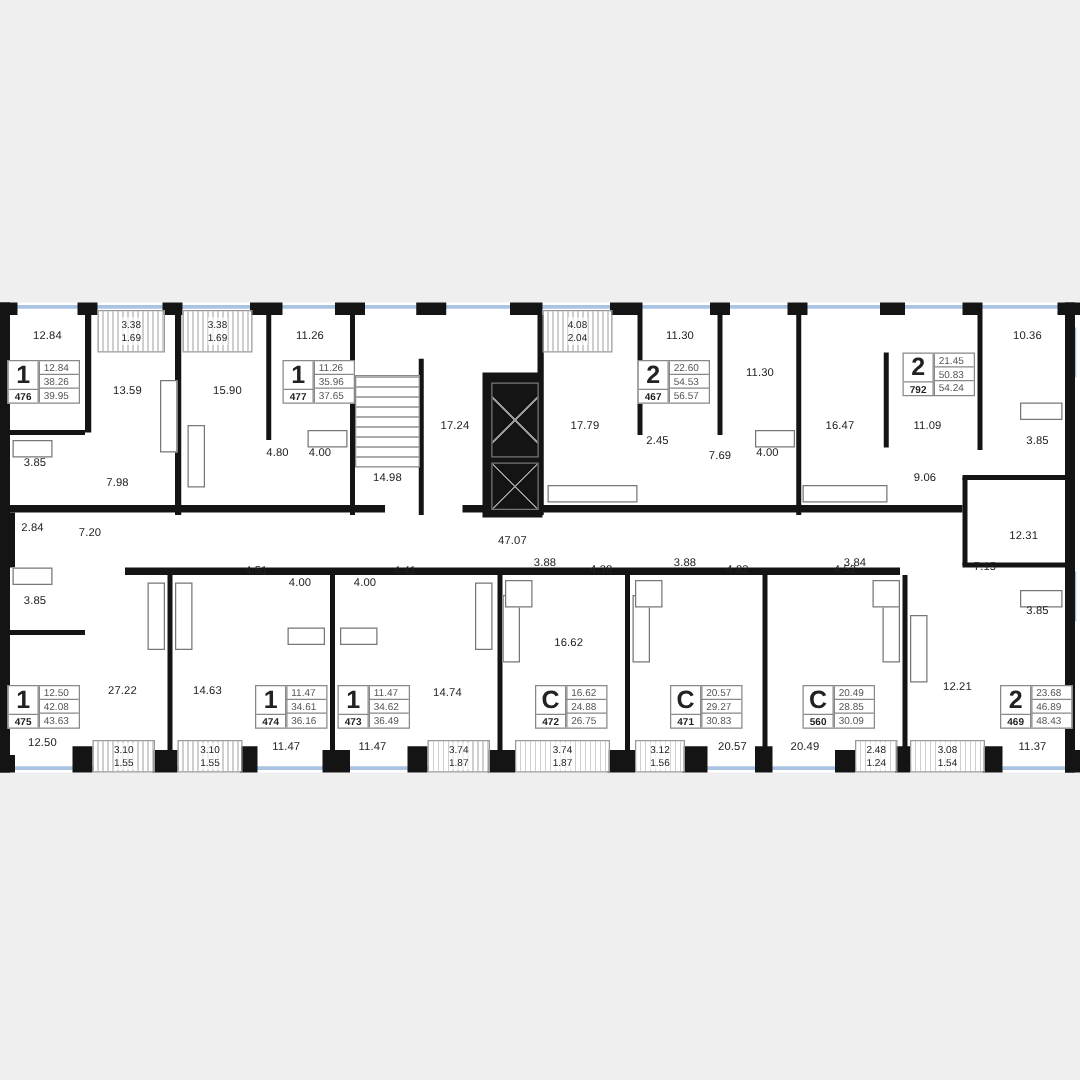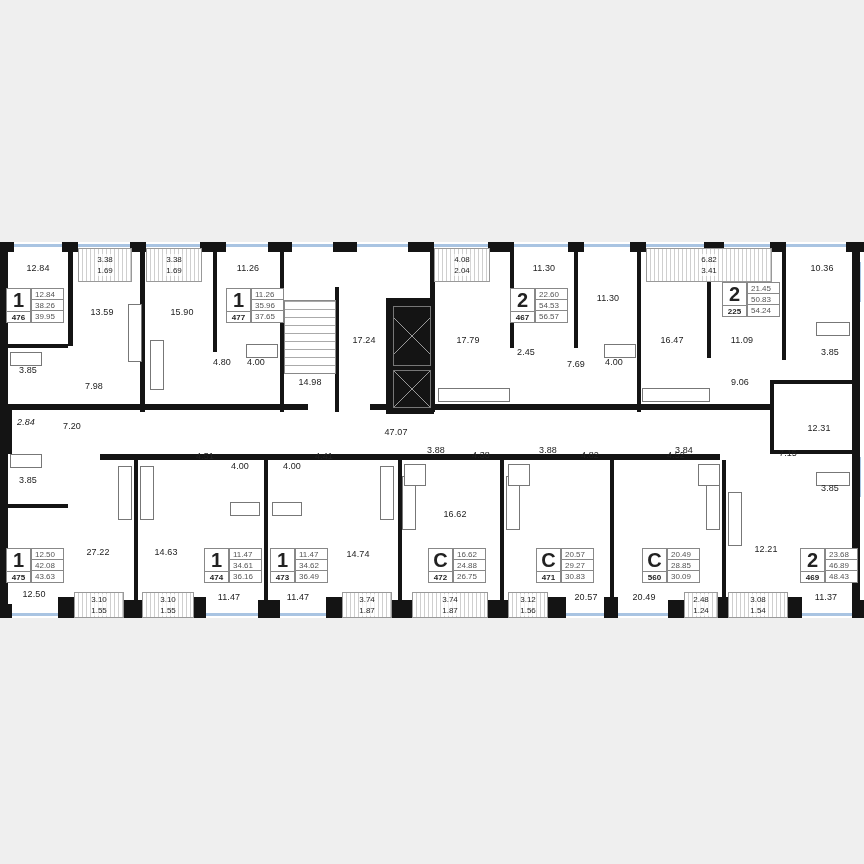--- a/index.html
+++ b/index.html
@@ -96,23 +96,20 @@
 
   <div class="balc" style="left:78px;top:6px;width:52px;height:32px;">
       <div class="bt"><span>3.38</span><br><span>1.69</span></div>
     </div>
   <div class="balc" style="left:146px;top:6px;width:54px;height:32px;">
       <div class="bt"><span>3.38</span><br><span>1.69</span></div>
     </div>
   <div class="balc" style="left:434px;top:6px;width:54px;height:32px;">
       <div class="bt"><span>4.08</span><br><span>2.04</span></div>
     </div>
-  <div class="balc" style="left:646px;top:6px;width:124px;height:32px;">
-      <div class="bt"><span>6.82</span><br><span>3.41</span></div>
-    </div>
 
   <div class="balc" style="left:74px;top:350px;width:48px;height:24px;">
       <div class="bt"><span>3.10</span><br><span>1.55</span></div>
     </div>
   <div class="balc" style="left:142px;top:350px;width:50px;height:24px;">
       <div class="bt"><span>3.10</span><br><span>1.55</span></div>
     </div>
   <div class="balc" style="left:342px;top:350px;width:48px;height:24px;">
       <div class="bt"><span>3.74</span><br><span>1.87</span></div>
     </div>
@@ -157,36 +154,36 @@
   <div class="room" style="left:28px;top:128px;">3.85</div>
   <div class="room" style="left:94px;top:144px;">7.98</div>
 
   <div class="room" style="left:182px;top:70px;">15.90</div>
   <div class="room" style="left:248px;top:26px;">11.26</div>
   <div class="room" style="left:256px;top:120px;">4.00</div>
   <div class="room" style="left:222px;top:120px;">4.80</div>
 
   <div class="room" style="left:310px;top:140px;">14.98</div>
   <div class="room" style="left:364px;top:98px;">17.24</div>
-  <div class="room" style="left:396px;top:190px;text-align:right;">47.07</div>
+  <div class="room" style="left:410px;top:190px;text-align:right;">47.07</div>
 
   <div class="room" style="left:468px;top:98px;">17.79</div>
   <div class="room" style="left:544px;top:26px;">11.30</div>
   <div class="room" style="left:608px;top:56px;">11.30</div>
   <div class="room" style="left:526px;top:110px;">2.45</div>
   <div class="room" style="left:576px;top:122px;">7.69</div>
   <div class="room" style="left:614px;top:120px;">4.00</div>
 
   <div class="room" style="left:672px;top:98px;">16.47</div>
   <div class="room" style="left:742px;top:98px;">11.09</div>
   <div class="room" style="left:822px;top:26px;">10.36</div>
   <div class="room" style="left:830px;top:110px;">3.85</div>
   <div class="room" style="left:740px;top:140px;">9.06</div>
 
-  <div class="room" style="left:26px;top:180px;font-style:italic;">2.84</div>
+  <div class="room" style="left:26px;top:180px;">2.84</div>
   <div class="room" style="left:72px;top:184px;">7.20</div>
   <div class="room" style="left:28px;top:238px;">3.85</div>
   <div class="room" style="left:98px;top:310px;">27.22</div>
   <div class="room" style="left:34px;top:352px;">12.50</div>
 
   <div class="room" style="left:166px;top:310px;">14.63</div>
   <div class="room" style="left:205px;top:214px;">4.51</div>
   <div class="room" style="left:240px;top:224px;">4.00</div>
   <div class="room" style="left:229px;top:355px;">11.47</div>
 
@@ -231,21 +228,21 @@
     <div class="big">2</div>
     <div class="v">22.60</div>
     <div class="v">54.53</div>
     <div class="num">467</div>
     <div class="v last">56.57</div>
   </div>
   <div class="tag" style="left:722px;top:40px;">
     <div class="big">2</div>
     <div class="v">21.45</div>
     <div class="v">50.83</div>
-    <div class="num">225</div>
+    <div class="num">792</div>
     <div class="v last">54.24</div>
   </div>
   <div class="tag" style="left:6px;top:306px;">
     <div class="big">1</div>
     <div class="v">12.50</div>
     <div class="v">42.08</div>
     <div class="num">475</div>
     <div class="v last">43.63</div>
   </div>
   <div class="tag" style="left:204px;top:306px;">

